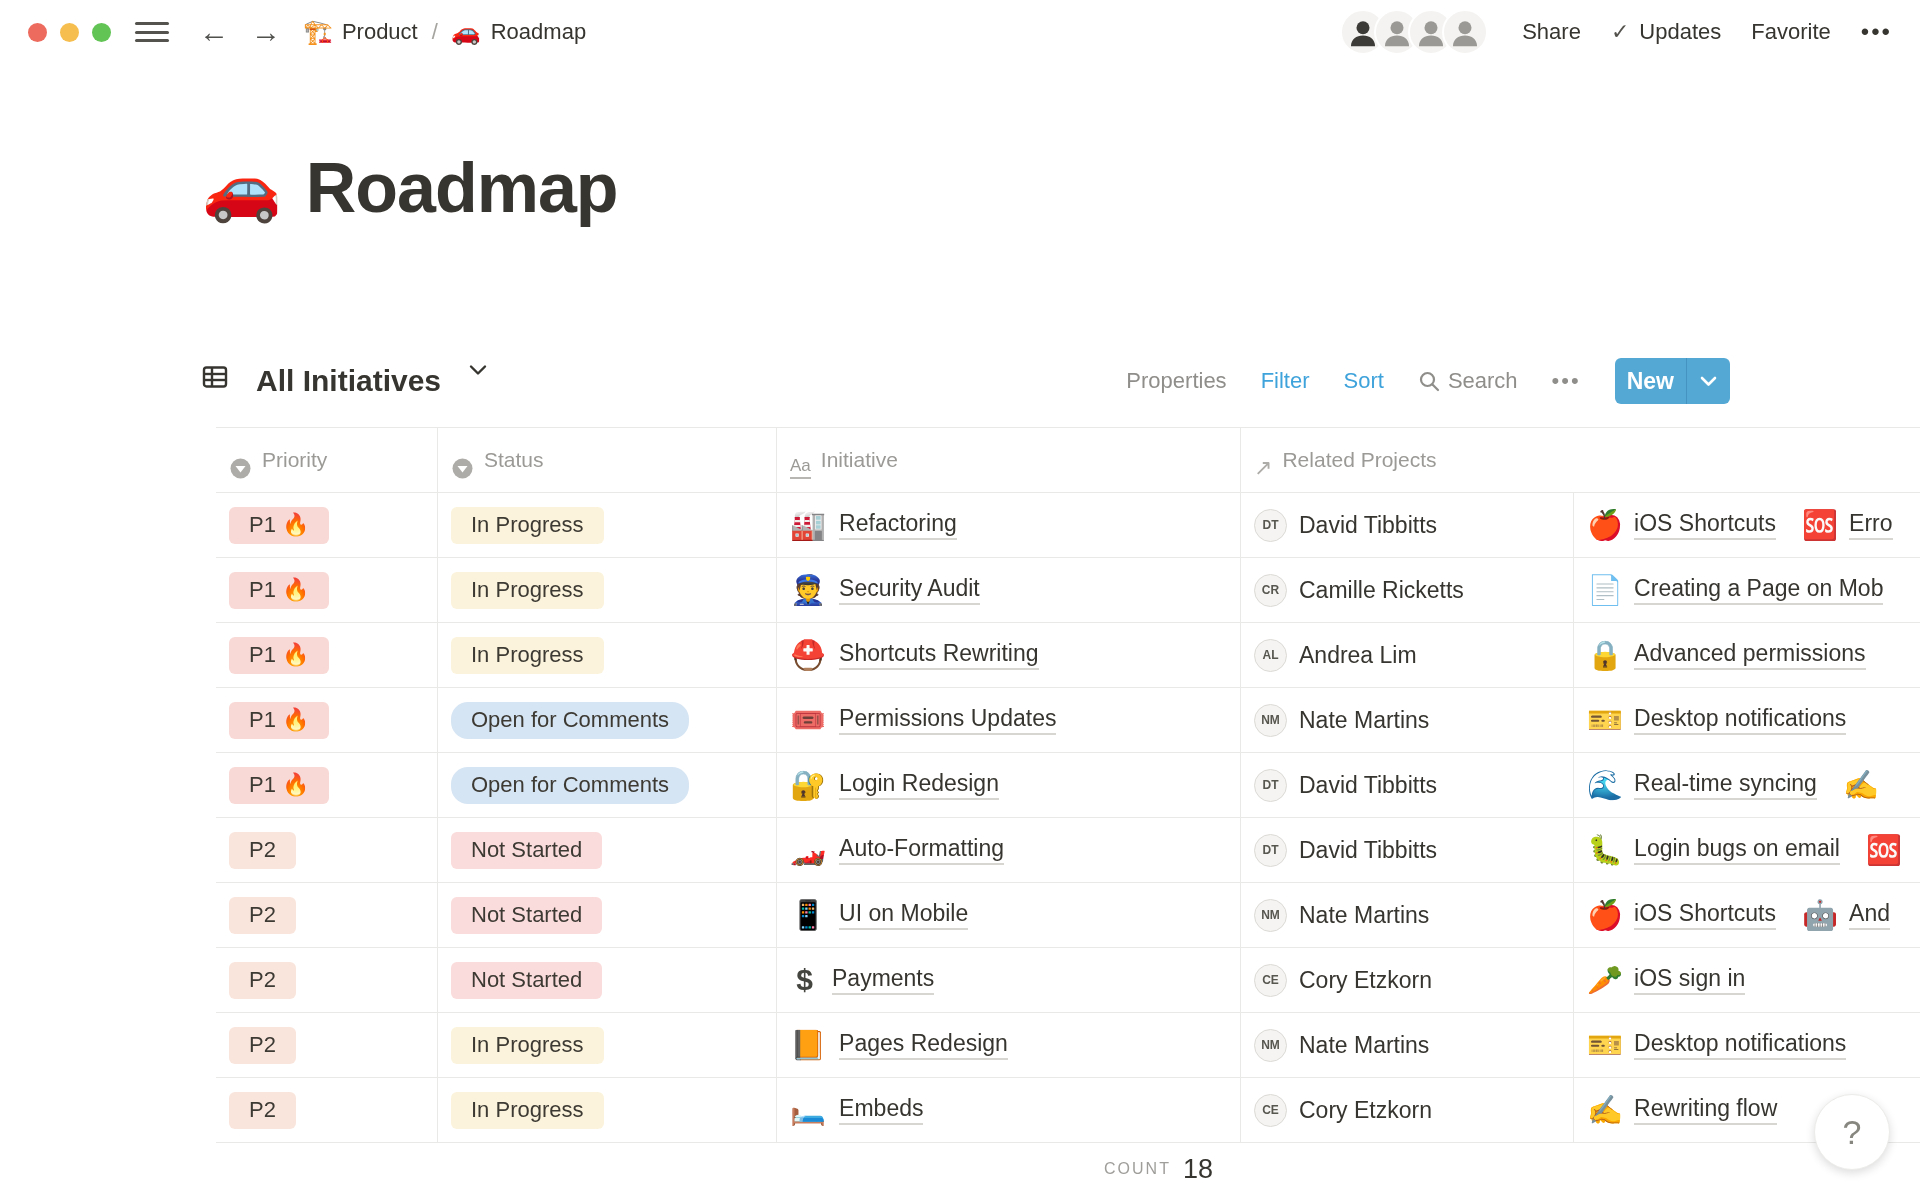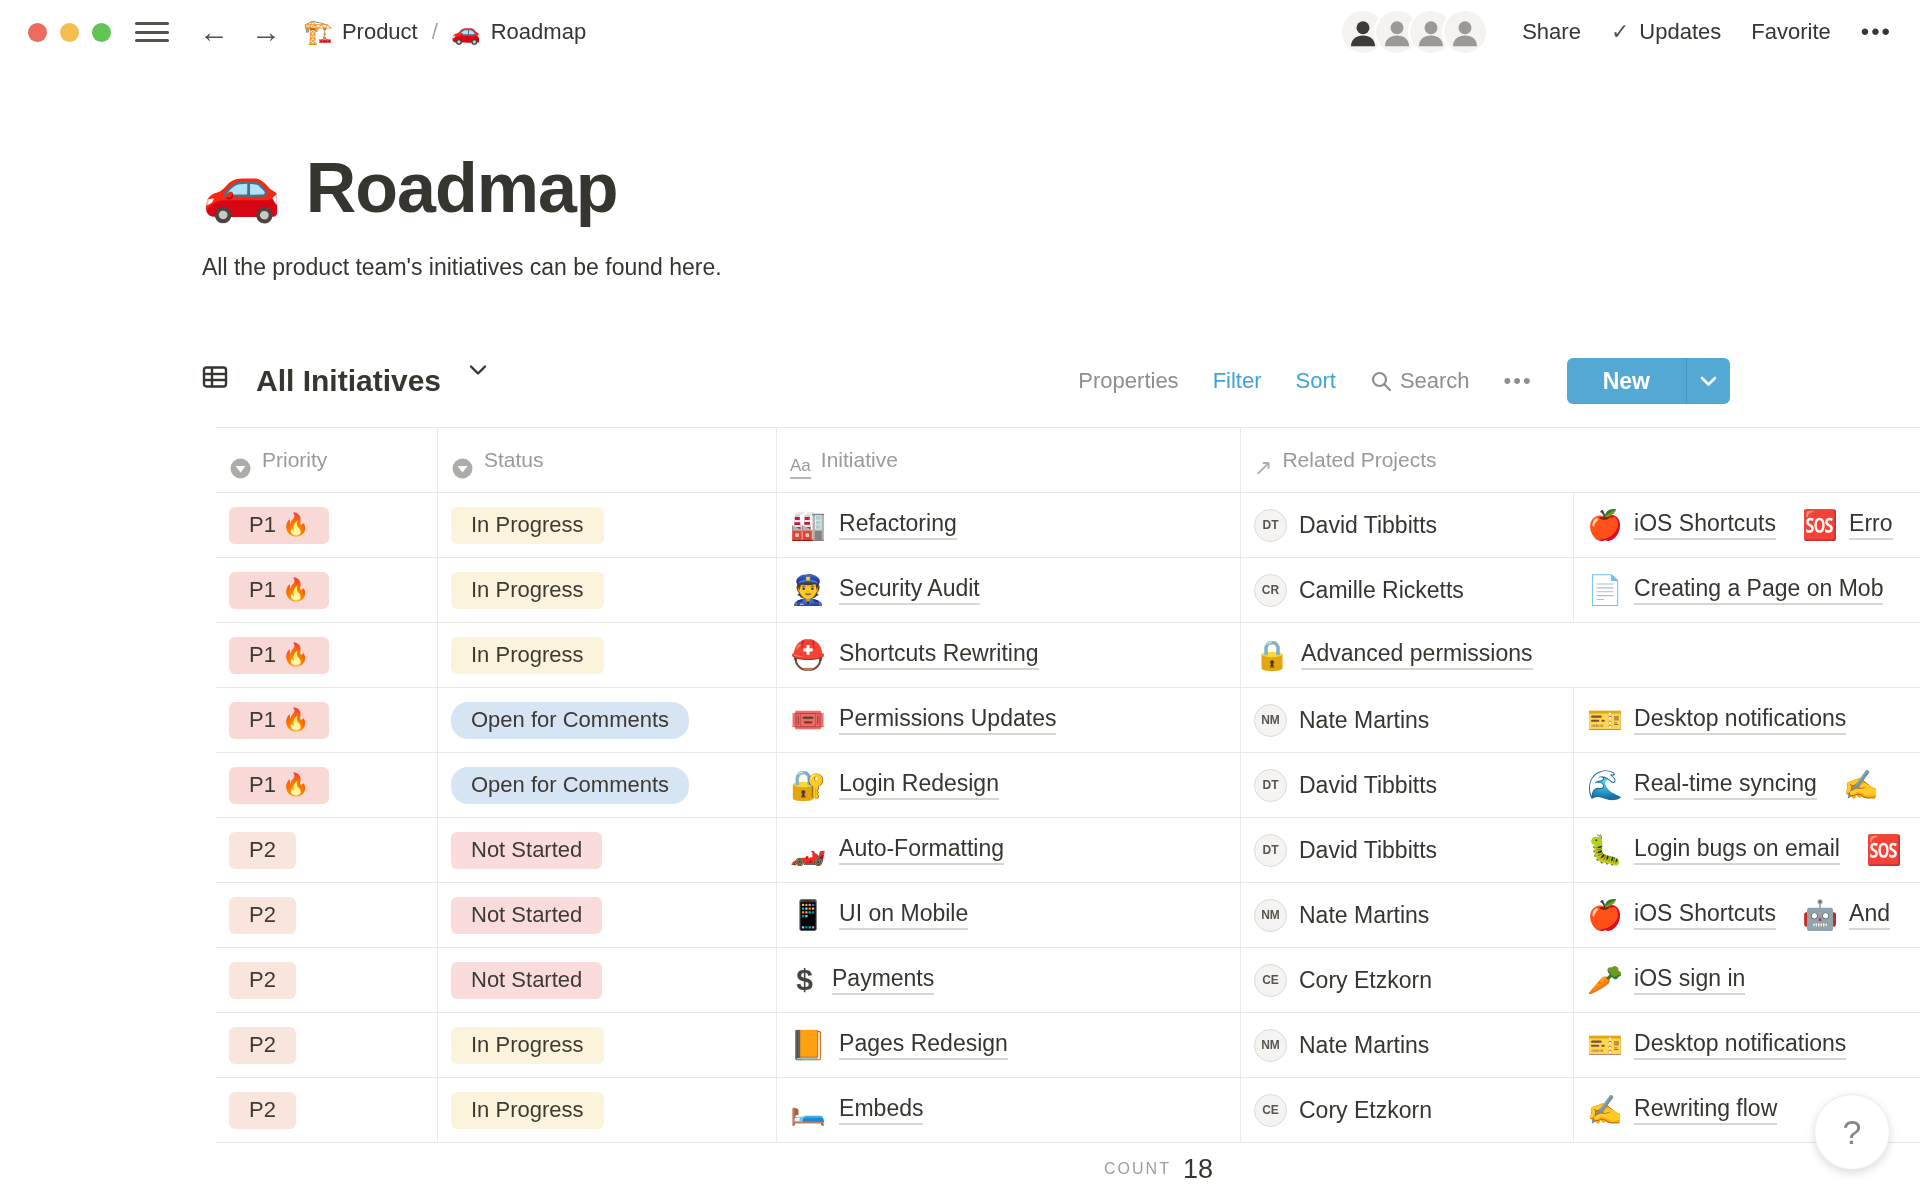--- a/index.html
+++ b/index.html
@@ -41,21 +41,21 @@
     display:flex; align-items:center; }
   .view-switch { display:flex; align-items:flex-start; gap:28px; font-size:30px; font-weight:700; cursor:pointer; }
   .view-switch svg { display:block; }
   .vb-right { margin-left:auto; display:flex; align-items:center; gap:34px; font-size:22px; }
   .vb-link { cursor:pointer; }
   .vb-gray { color:#8F8E8B; }
   .vb-blue { color:#3FA3DB; }
   .vb-search { display:flex; align-items:center; gap:8px; color:#8F8E8B; cursor:pointer; }
   .vb-dots { color:#8F8E8B; font-size:22px; letter-spacing:2px; cursor:pointer; }
   .new-btn { display:flex; align-items:stretch; border-radius:6px; overflow:hidden; background:#53A8D4; color:#fff; cursor:pointer; height:46px; }
-  .new-btn-main { padding:0 36px; display:flex; align-items:center; font-size:23px; font-weight:700; }
+  .new-btn-main { padding:0 12px; display:flex; align-items:center; font-size:23px; font-weight:700; }
   .new-btn-div { width:1px; background:#4493C1; }
   .new-btn-caret { padding:0 13px; display:flex; align-items:center; }
 
   
   .table { position:absolute; left:216px; top:427px; width:1718px; }
   .trow { display:grid; grid-template-columns:222px 339px 464px 333px 360px; border-bottom:1px solid #E9E9E7; height:65px; }
   .trow.thead { height:66px; border-top:1px solid #E9E9E7; }
   .cell { display:flex; align-items:center; padding:0 10px 0 13px; overflow:hidden; white-space:nowrap; }
   .cell.bord { border-right:1px solid #E9E9E7; }
   .hcell { gap:10px; color:#9B9A97; font-size:21px; cursor:pointer; }
@@ -161,21 +161,20 @@
       </div>
     <div class="dots">•••</div>
   </div>
 </div>
 
 <div class="page-head">
   <div class="page-title">
     <span class="emoji">🚗</span>
     <h1>Roadmap</h1>
   </div>
-  <div class="page-desc">All the product team's initiatives can be found here.</div>
 </div>
 
 <div class="viewbar">
   <div class="view-switch">
     <svg width="26" height="26" viewBox="0 0 26 26">
         <g fill="none" stroke="#37352F" stroke-width="2.4">
           <rect x="2" y="3.5" width="22" height="19" rx="2.5"></rect>
           <line x1="2" y1="10" x2="24" y2="10"></line>
           <line x1="2" y1="16" x2="24" y2="16"></line>
           <line x1="10" y1="3.5" x2="10" y2="22.5"></line>
@@ -292,20 +291,24 @@
         <div class="cell bord">
           <span class="chip p1">P1 🔥</span>
         </div>
         <div class="cell bord">
           <span class="chip s-yellow">In Progress</span>
         </div>
         <div class="cell bord init-cell">
           <span class="cell-emoji">⛑️</span>
           <span class="pagelink">Shortcuts Rewriting</span>
         </div>
+        <div class="cell bord pm-cell">
+          <span class="pm-avatar">AL</span>
+          <span class="pm-name">Andrea Lim</span>
+        </div>
         <div class="cell rel-cell">
           <span class="rel-item">
             <span class="cell-emoji">🔒</span>
             <span class="pagelink">Advanced permissions</span>
           </span>
         </div>
       </div>
       <div class="trow">
         <div class="cell bord">
           <span class="chip p1">P1 🔥</span>

